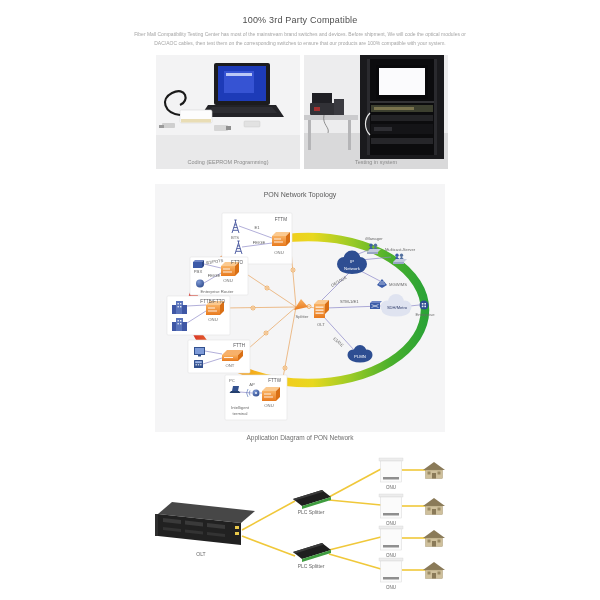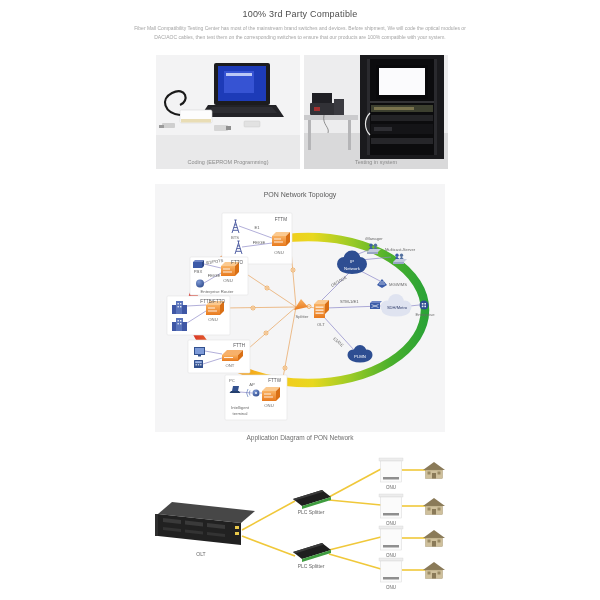--- a/index.html
+++ b/index.html
@@ -1,20 +1,20 @@
 <!DOCTYPE html>
 <html><head>
 <meta charset="utf-8">
 <style>
   html,body{margin:0;padding:0;background:#fff;}
   body{width:600px;height:600px;font-family:"Liberation Sans",sans-serif;}
   .page{position:relative;width:600px;height:600px;background:#ffffff;overflow:hidden;}
 
   
-  .header{position:absolute;top:9px;left:0;width:600px;text-align:center;}
+  .header{position:absolute;top:15px;left:0;width:600px;text-align:center;}
   .header h1{margin:0;font-size:9px;font-weight:400;color:#4d4d4d;letter-spacing:.2px;}
   .header p{width:340px;margin:5px auto 0;font-size:5px;line-height:1.7;color:#a5a5a5;text-align:center;}
 
   
   .gallery{position:absolute;top:55px;left:156px;width:292px;display:flex;gap:4px;}
   .card{position:relative;width:144px;height:114px;background:#f2f2f3;margin:0;overflow:hidden;}
   .card svg{display:block;}
   .card figcaption{position:absolute;bottom:4px;left:0;right:0;text-align:center;font-size:5.5px;color:#8a8a8a;}
 
   

